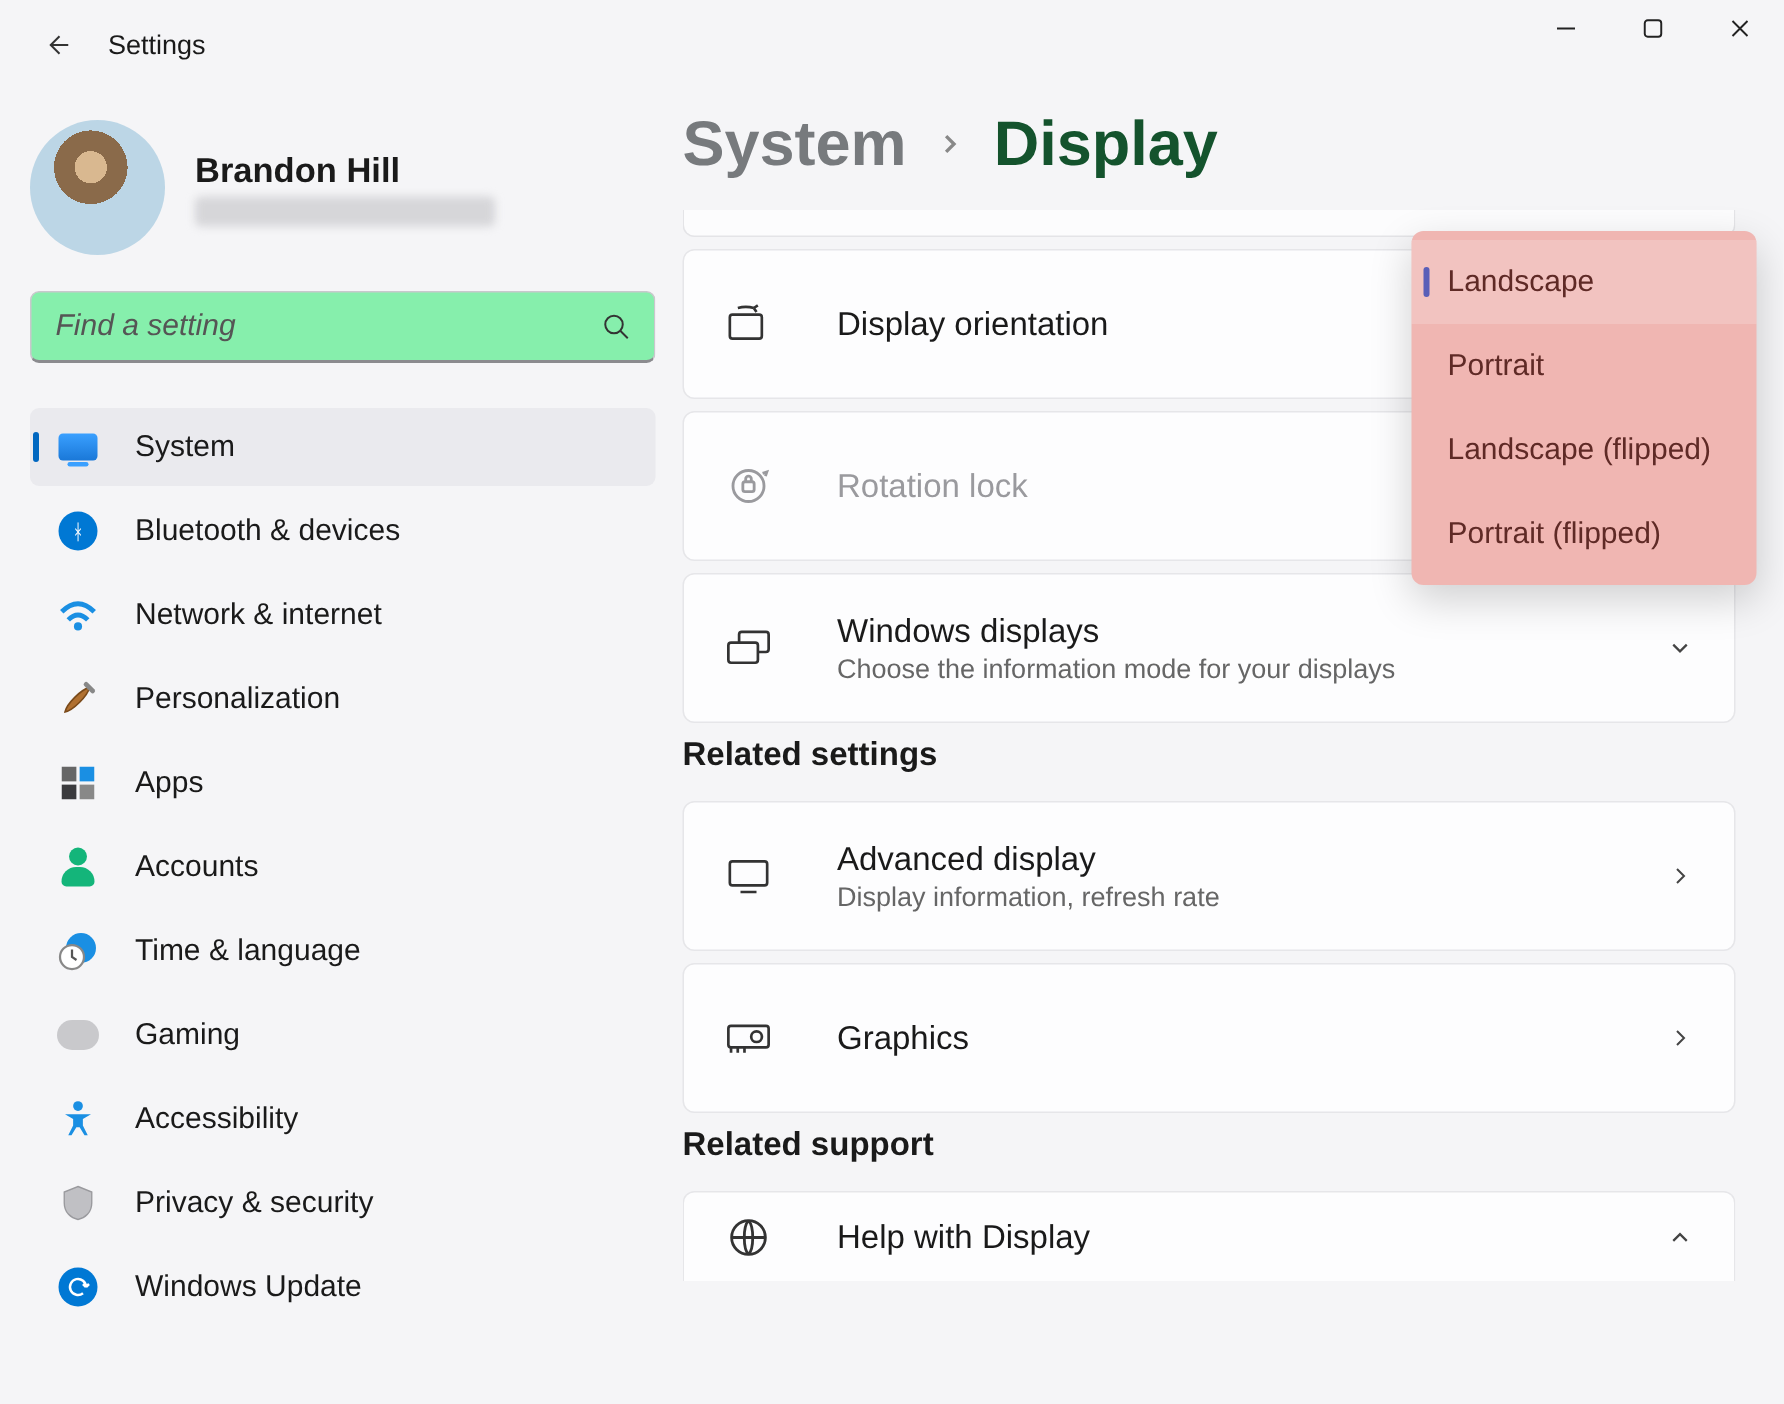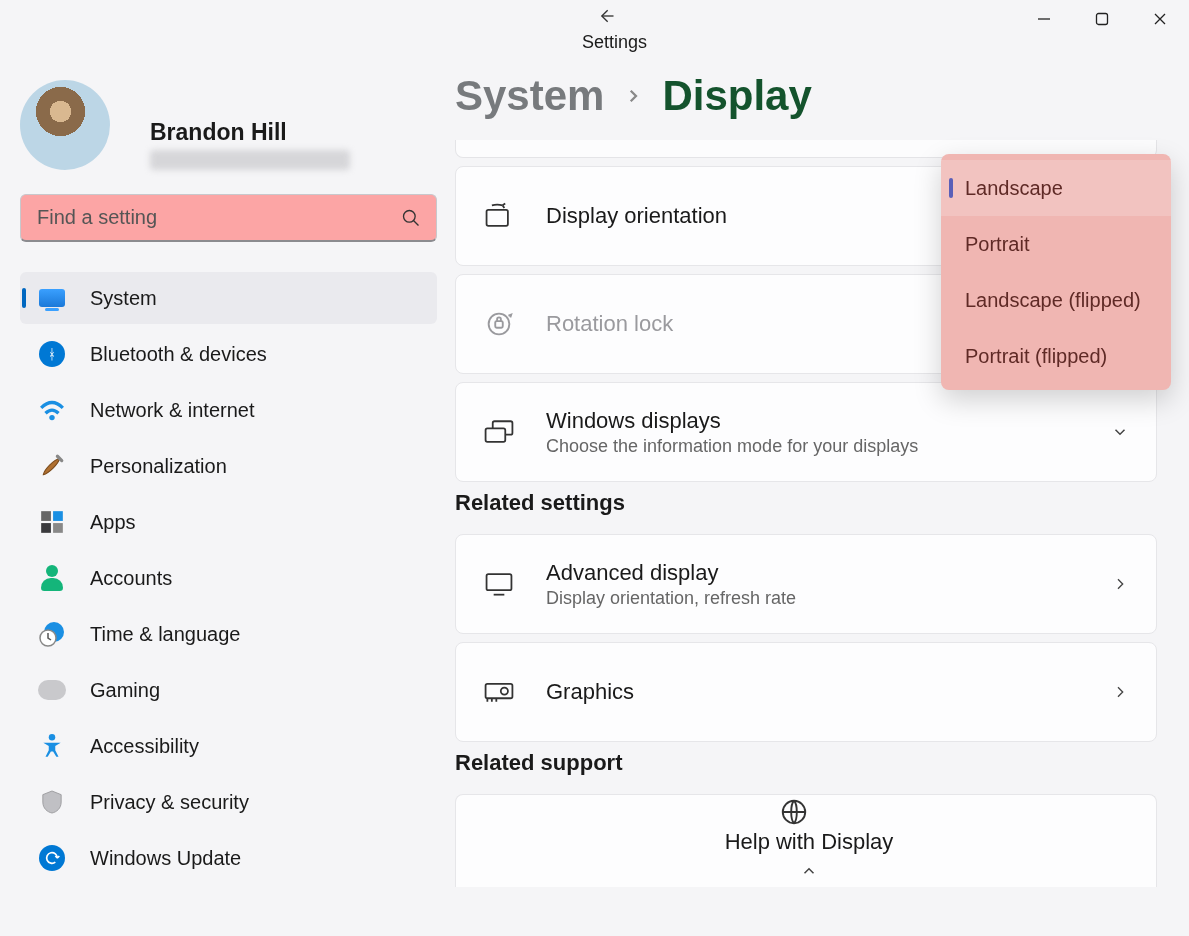--- a/index.html
+++ b/index.html
@@ -12,21 +12,20 @@
     overflow: hidden;
     position: relative;
   }
   
   .titlebar {
     height: 60px;
     display: flex;
     align-items: center;
     padding-left: 22px;
     position: relative;
-    flex-direction: column;
   }
   .back-btn {
     width: 32px; height: 32px;
     display:flex;align-items:center;justify-content:center;
     border-radius:4px;
     cursor:pointer;
   }
   .title {
     font-size: 18px;
     margin-left: 18px;
@@ -43,24 +42,23 @@
   }
   
   .layout { display:flex; height: calc(100% - 60px); }
   .sidebar {
     width: 455px;
     padding-left: 20px;
     padding-right: 18px;
     flex-shrink: 0;
   }
   .profile {
-    display:flex; align-items:flex-end;
+    display:flex; align-items:center;
     margin-bottom: 24px;
     padding-top: 20px;
-    gap: 20px;
   }
   .avatar {
     width: 90px; height:90px; border-radius:50%;
     background: radial-gradient(circle at 45% 35%, #d9b890 0 14%, #8a6a4a 14% 32%, #bcd6e6 32% 100%);
     margin-right: 20px;
   }
   .profile-name { font-size: 23px; font-weight:600; }
   .profile-email {
     margin-top:4px;
     width:200px;height:20px;
@@ -71,24 +69,25 @@
   .search-wrap {
     position:relative;
     margin-bottom: 30px;
   }
   .search {
     width:100%;
     height:48px;
     border:1px solid #c8c8cc;
     border-bottom:2px solid #8b8b8f;
     border-radius:6px;
-    background:#fca5a5;
+    background:#86efac;
     font-size:20px;
     padding: 0 20px 0 16px;
     color:#555;
+    font-style:italic;
   }
   .search::placeholder{color:#555;}
   .search-icon {
     position:absolute;
     right:16px; top:50%; transform:translateY(-50%);
     color:#333;
   }
   .nav { display:flex;flex-direction:column; gap:4px; }
   .nav-item {
     display:flex;align-items:center;
@@ -149,20 +148,21 @@
   }
   .card {
     background:#fdfdfe;
     border:1px solid #e6e6e9;
     border-radius:8px;
     padding: 0 20px 0 26px;
     display:flex;align-items:center;
     min-height:100px;
     margin-bottom:8px;
     position:relative;
+    gap:12px;
   }
   .card.sm { min-height:100px; }
   .card-icon {
     width:34px;height:34px;
     margin-right:30px;
     display:flex;align-items:center;justify-content:center;
     color:#333;
     flex-shrink:0;
   }
   .card-icon.muted{color:#9a9a9e;}
@@ -433,21 +433,21 @@
 
     <div class="card">
       <div class="card-icon">
         <svg width="32" height="28" viewBox="0 0 36 30" fill="none" stroke="#333" stroke-width="2">
           <rect x="4" y="4" width="28" height="18" rx="2"></rect>
             <path d="M12 27h12"></path>
         </svg>
       </div>
       <div class="card-body">
         <div class="card-title">Advanced display</div>
-        <div class="card-sub">Display orientation, refresh rate</div>
+        <div class="card-sub">Display information, refresh rate</div>
       </div>
       <div class="card-action">
         <svg width="16" height="16" viewBox="0 0 24 24" fill="none" stroke="#444" stroke-width="2">
             <path d="M9 5l7 7-7 7"></path>
           </svg>
       </div>
     </div>
 
     <div class="card sm">
       <div class="card-icon">
@@ -462,21 +462,21 @@
       </div>
       <div class="card-action">
         <svg width="16" height="16" viewBox="0 0 24 24" fill="none" stroke="#444" stroke-width="2">
             <path d="M9 5l7 7-7 7"></path>
           </svg>
       </div>
     </div>
 
     <div class="section-head">Related support</div>
 
-    <div class="card" style="min-height:60px;border-bottom:none;border-radius:8px 8px 0 0;flex-direction:column;">
+    <div class="card" style="min-height:60px;border-bottom:none;border-radius:8px 8px 0 0;">
       <div class="card-icon">
         <svg width="30" height="30" viewBox="0 0 32 32" fill="none" stroke="#333" stroke-width="2">
           <circle cx="16" cy="16" r="12"></circle>
             <path d="M4 16h24M16 4c4 4 4 20 0 24M16 4c-4 4-4 20 0 24"></path>
         </svg>
       </div>
       <div class="card-body">
         <div class="card-title">Help with Display</div>
       </div>
       <div class="card-action">

